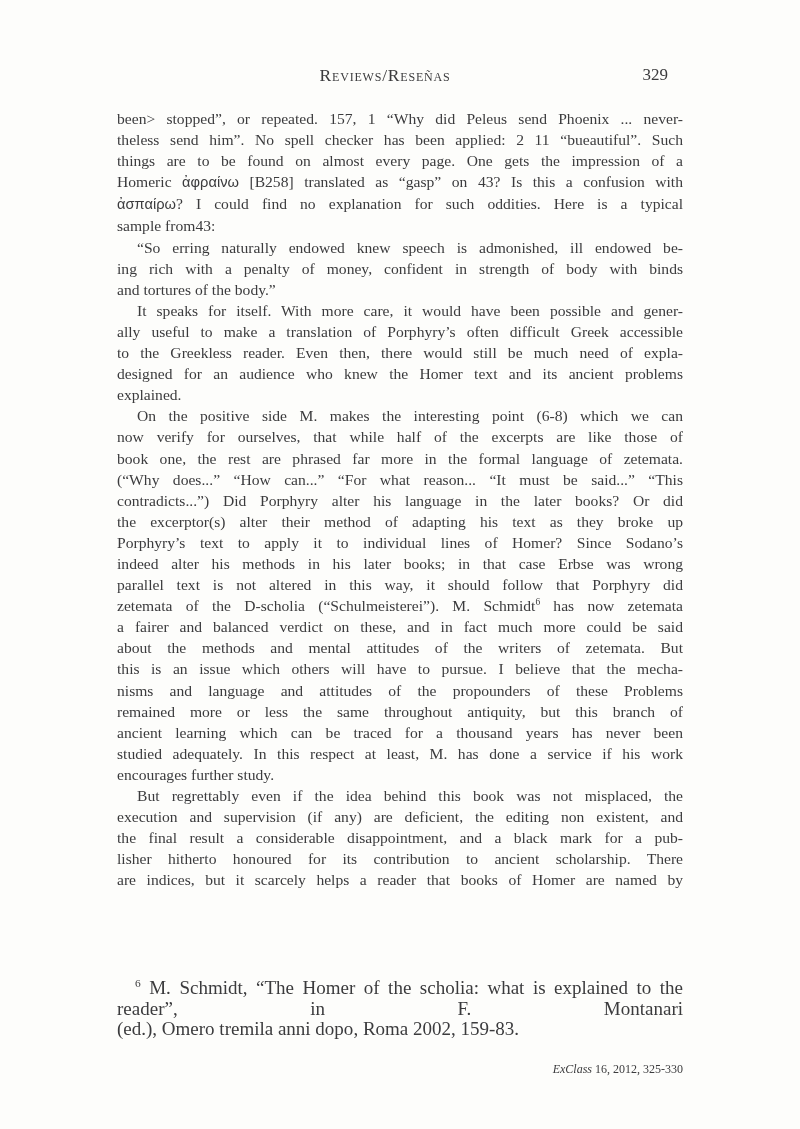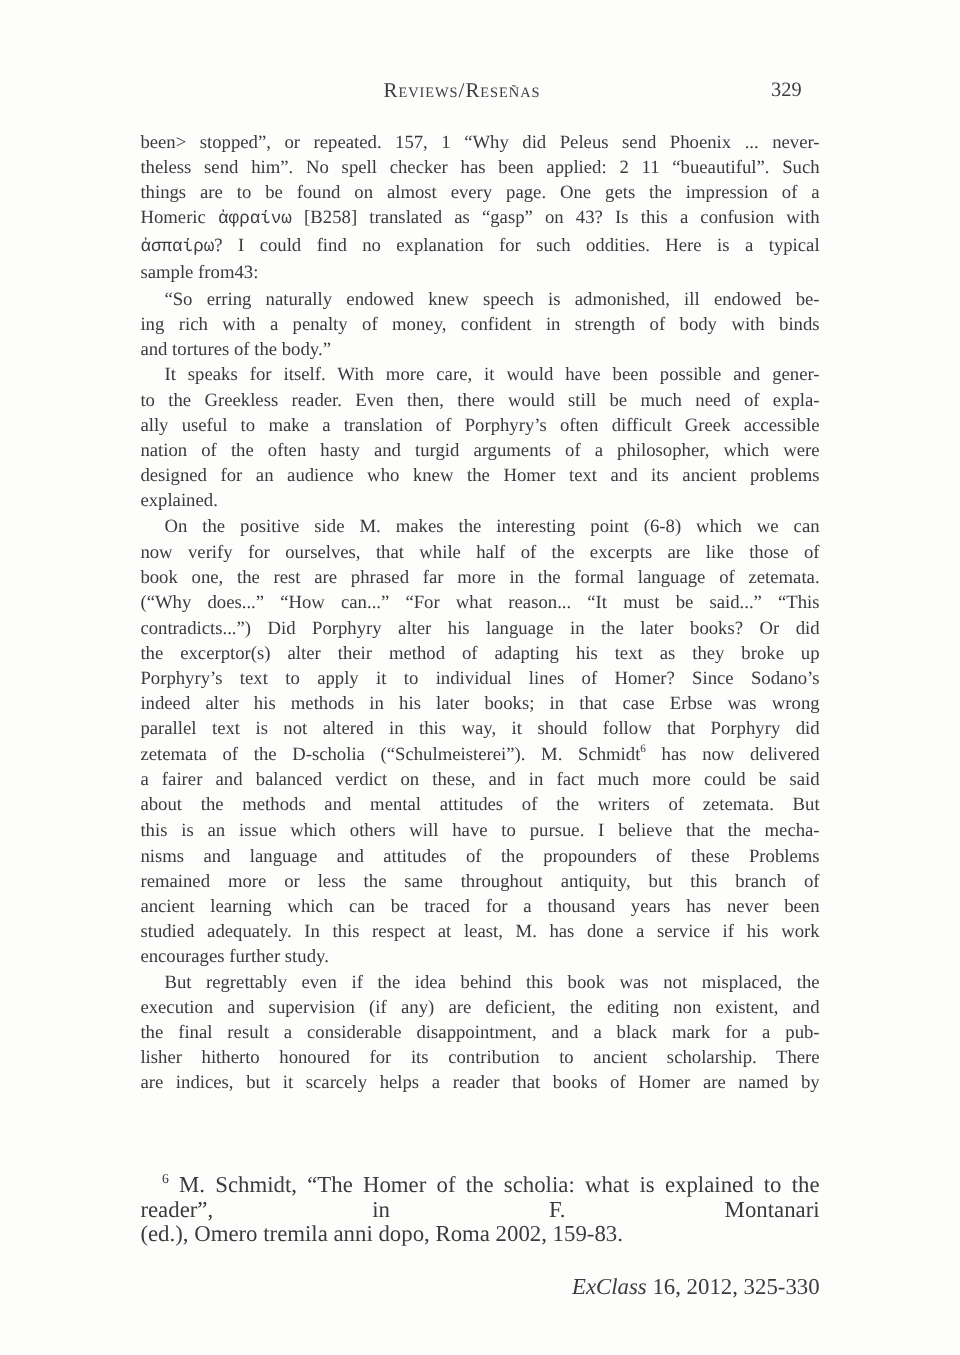--- a/index.html
+++ b/index.html
@@ -24,32 +24,32 @@
   }
 
   .body-text {
     position: absolute; top: 108px; left: 117px; width: 566px;
     font-size: 15.6px; line-height: 21.1px;
   }
   .line { text-align: justify; text-align-last: justify; }
   .line.last { text-align-last: left; }
   .line.indent { text-indent: 20px; }
   .run.italic { }
-  .run.greek { font-family: Liberation Mono, monospace; font-size: 94%; }
+  .run.greek { font-family: Liberation Sans, sans-serif; font-size: 94%; }
   .run.sup { vertical-align: super; font-size: 60%; line-height: 0; }
 
   .footnote {
     position: absolute; top: 978px; left: 117px; width: 566px;
     font-size: 19px; line-height: 20.6px;
   }
   .footnote .line.indent { text-indent: 18px; }
 
   .journal-footer {
     position: absolute; top: 1062px; left: 117px; width: 566px;
-    text-align: right; font-size: 19px;
+    text-align: right; font-size: 12px;
   }
   .journal-footer .italic { font-style: italic; }
 </style>
 </head>
 <body>
 
 <div class="page">
 
   <div class="page-header">
     <div class="running-title">Reviews/Reseñas</div>
@@ -60,35 +60,34 @@
       <div class="line"><span class="run">been&gt; stopped”, or repeated. 157, 1 “Why did Peleus send Phoenix ... never-</span></div>
       <div class="line"><span class="run">theless send him”. No spell checker has been applied: 2 11 “bueautiful”. Such</span></div>
       <div class="line"><span class="run">things are to be found on almost every page. One gets the impression of a</span></div>
       <div class="line"><span class="run">Homeric </span><span class="run greek">ἀφραίνω</span><span class="run"> [B258] translated as “gasp” on 43? Is this a confusion with</span></div>
       <div class="line"><span class="run greek">ἀσπαίρω</span><span class="run">? I could find no explanation for such oddities. Here is a typical</span></div>
       <div class="line last"><span class="run">sample from43:</span></div>
       <div class="line indent"><span class="run">“So erring naturally endowed knew speech is admonished, ill endowed be-</span></div>
       <div class="line"><span class="run">ing rich with a penalty of money, confident in strength of body with binds</span></div>
       <div class="line last"><span class="run">and tortures of the body.”</span></div>
       <div class="line indent"><span class="run">It speaks for itself. With more care, it would have been possible and gener-</span></div>
+      <div class="line"><span class="run">ally useful to make a translation of Porphyry’s often difficult Greek accessible</span></div>
       <div class="line"><span class="run">to the Greekless reader. Even then, there would still be much need of expla-</span></div>
-      <div class="line"><span class="run">ally useful to make a translation of Porphyry’s often difficult Greek accessible</span></div>
-      <div class="line"><span class="run">nation of the often hasty and turgid arguments of a philosopher, which were</span></div>
       <div class="line"><span class="run">designed for an audience who knew the Homer text and its ancient problems</span></div>
       <div class="line last"><span class="run">explained.</span></div>
       <div class="line indent"><span class="run">On the positive side M. makes the interesting point (6-8) which we can</span></div>
       <div class="line"><span class="run">now verify for ourselves, that while half of the excerpts are like those of</span></div>
       <div class="line"><span class="run">book one, the rest are phrased far more in the formal language of zetemata.</span></div>
       <div class="line"><span class="run">(“Why does...” “How can...” “For what reason... “It must be said...” “This</span></div>
       <div class="line"><span class="run">contradicts...”) Did Porphyry alter his language in the later books? Or did</span></div>
       <div class="line"><span class="run">the excerptor(s) alter their method of adapting his text as they broke up</span></div>
       <div class="line"><span class="run">Porphyry’s text to apply it to individual lines of Homer? Since Sodano’s</span></div>
       <div class="line"><span class="run">indeed alter his methods in his later books; in that case Erbse was wrong</span></div>
       <div class="line"><span class="run">parallel text is not altered in this way, it should follow that Porphyry did</span></div>
-      <div class="line"><span class="run">zetemata of the D-scholia (“Schulmeisterei”). M. Schmidt</span><span class="run sup">6</span><span class="run"> has now delivered</span></div>
+      <div class="line"><span class="run">zetemata of the D-scholia (“Schulmeisterei”). M. Schmidt</span><span class="run sup">6</span><span class="run"> has now zetemata</span></div>
       <div class="line"><span class="run">a fairer and balanced verdict on these, and in fact much more could be said</span></div>
       <div class="line"><span class="run">about the methods and mental attitudes of the writers of zetemata. But</span></div>
       <div class="line"><span class="run">this is an issue which others will have to pursue. I believe that the mecha-</span></div>
       <div class="line"><span class="run">nisms and language and attitudes of the propounders of these </span><span class="run italic">Problems</span></div>
       <div class="line"><span class="run">remained more or less the same throughout antiquity, but this branch of</span></div>
       <div class="line"><span class="run">ancient learning which can be traced for a thousand years has never been</span></div>
       <div class="line"><span class="run">studied adequately. In this respect at least, M. has done a service if his work</span></div>
       <div class="line last"><span class="run">encourages further study.</span></div>
       <div class="line indent"><span class="run">But regrettably even if the idea behind this book was not misplaced, the</span></div>
       <div class="line"><span class="run">execution and supervision (if any) are deficient, the editing non existent, and</span></div>

